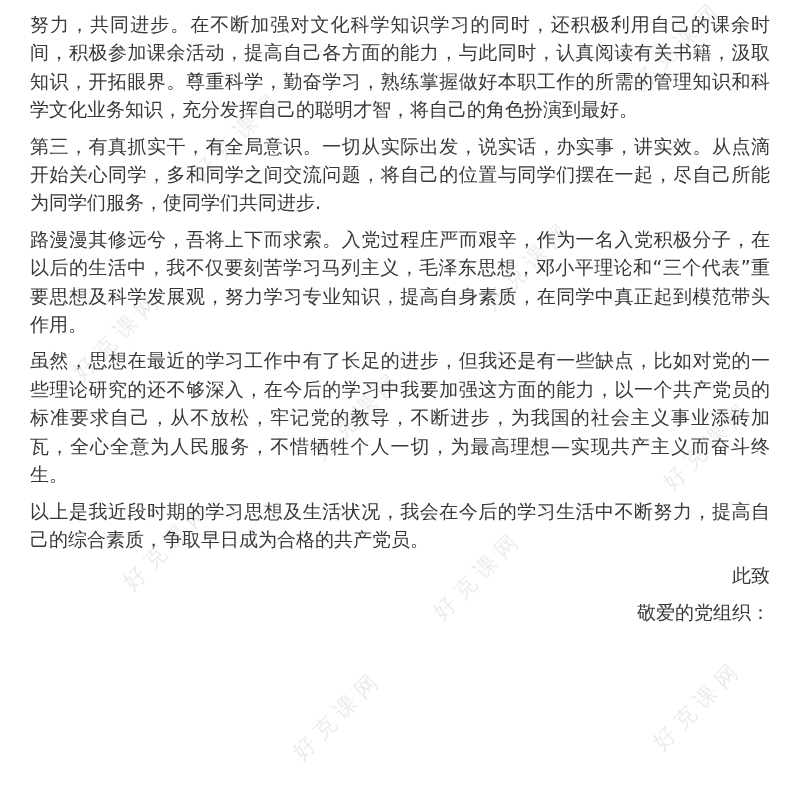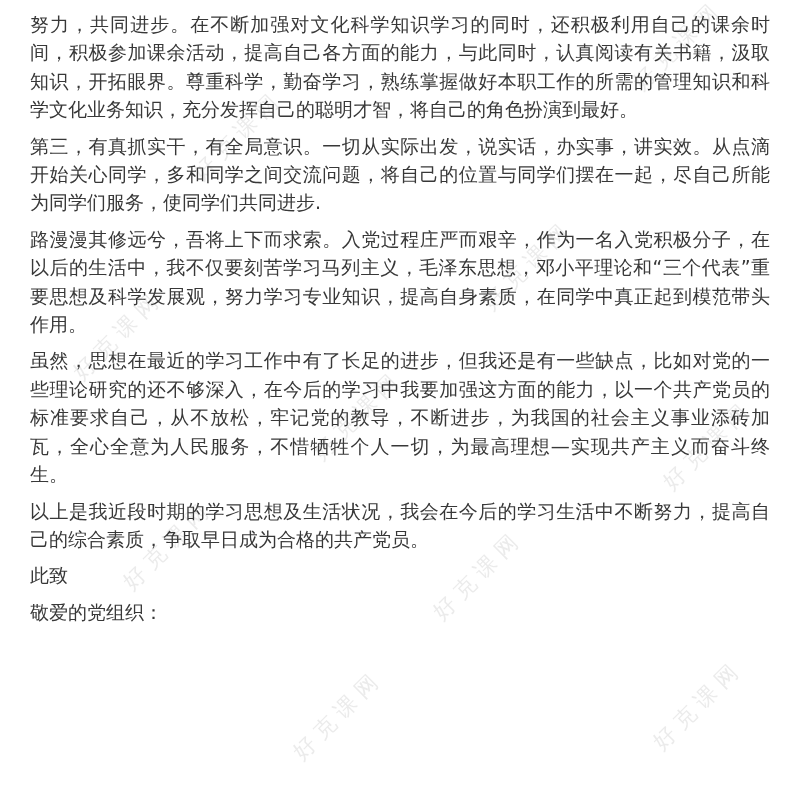--- a/index.html
+++ b/index.html
@@ -41,21 +41,21 @@
     font-size: 19px;
     line-height: 28.4px;
   }
   .content p {
     margin: 8px;
     text-align: justify;
     text-justify: inter-ideograph;
     word-break: break-all;
   }
   .content p.closing-line {
-    text-align: left;
+    text-align: right;
   }
 </style>
 </head>
 <body>
 
 <div class="page">
 
   <div class="watermark-layer">
     <span class="watermark" style="left:180px; top:120px;">好克课网</span>
     <span class="watermark" style="left:620px; top:30px;">好克课网</span>

